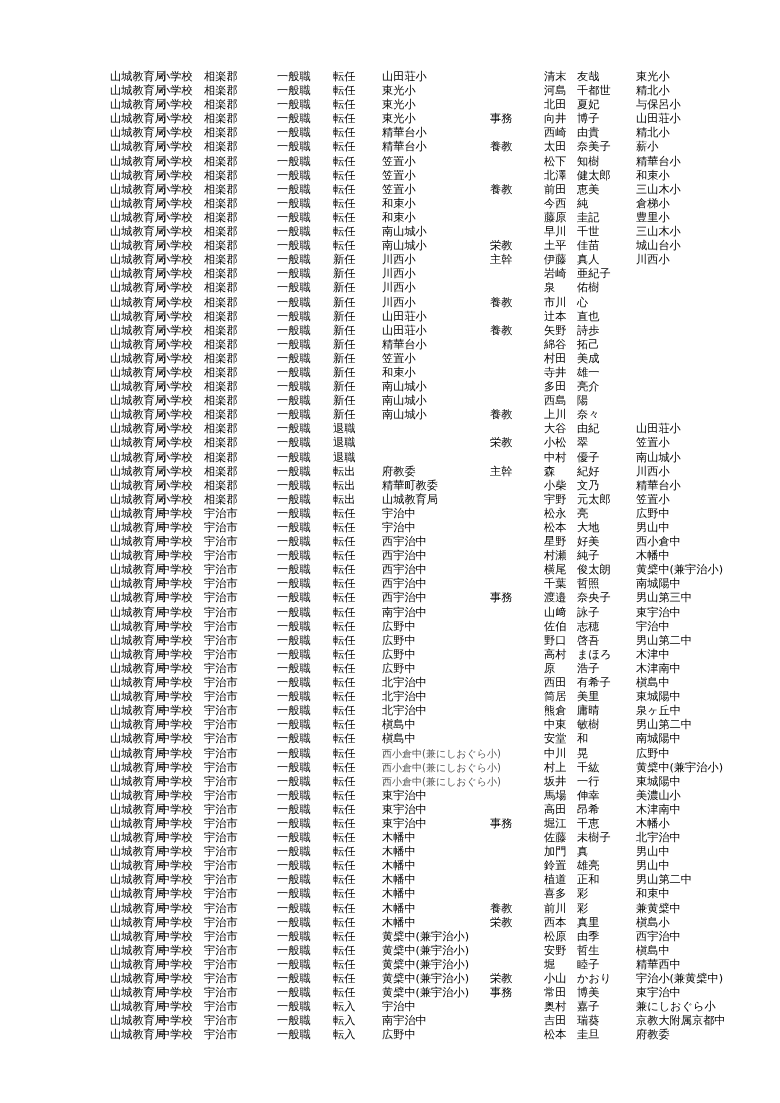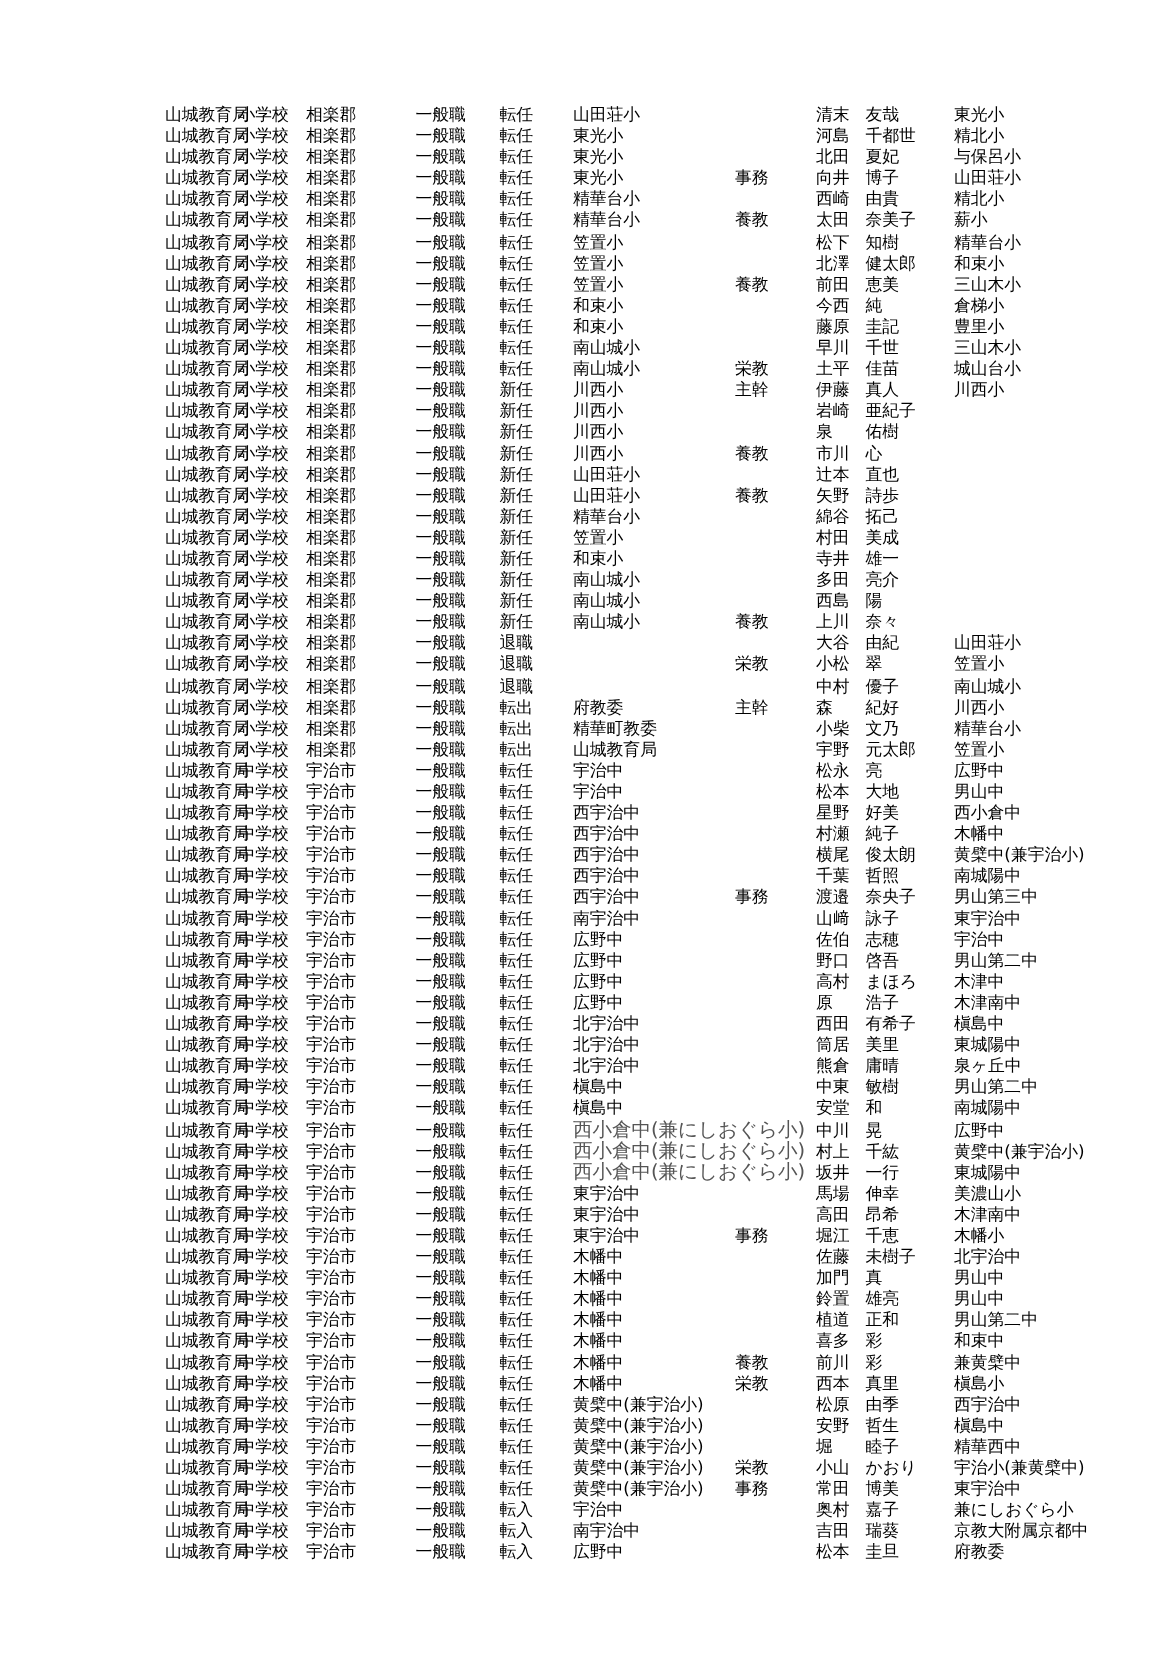--- a/index.html
+++ b/index.html
@@ -7,21 +7,21 @@
     font-family: "DejaVu Sans", "Liberation Sans", sans-serif; color: #000; }
   .doc { position: absolute; left: 74px; top: 70px; width: 660px; margin-left: 36px; }
   .row { position: relative; height: 14.1px; font-size: 11.2px; line-height: 14.1px; white-space: nowrap; }
   .row span { position: absolute; top: 0; }
   .c-org { left: 0; }
   .c-level { left: 49px; }
   .c-area { left: 94px; }
   .c-cat { left: 167px; }
   .c-type { left: 223px; }
   .c-school { left: 272px; }
-  .c-school.small { font-size: 13px; color: #555; }
+  .c-school.small { font-size: 10px; color: #555; }
   .c-role { left: 380px; }
   .c-sur { left: 434px; }
   .c-given { left: 467px; }
   .c-dest { left: 526px; }
 </style>
 </head>
 <body>
 
 <div class="doc" id="doc">
     <div class="row">

